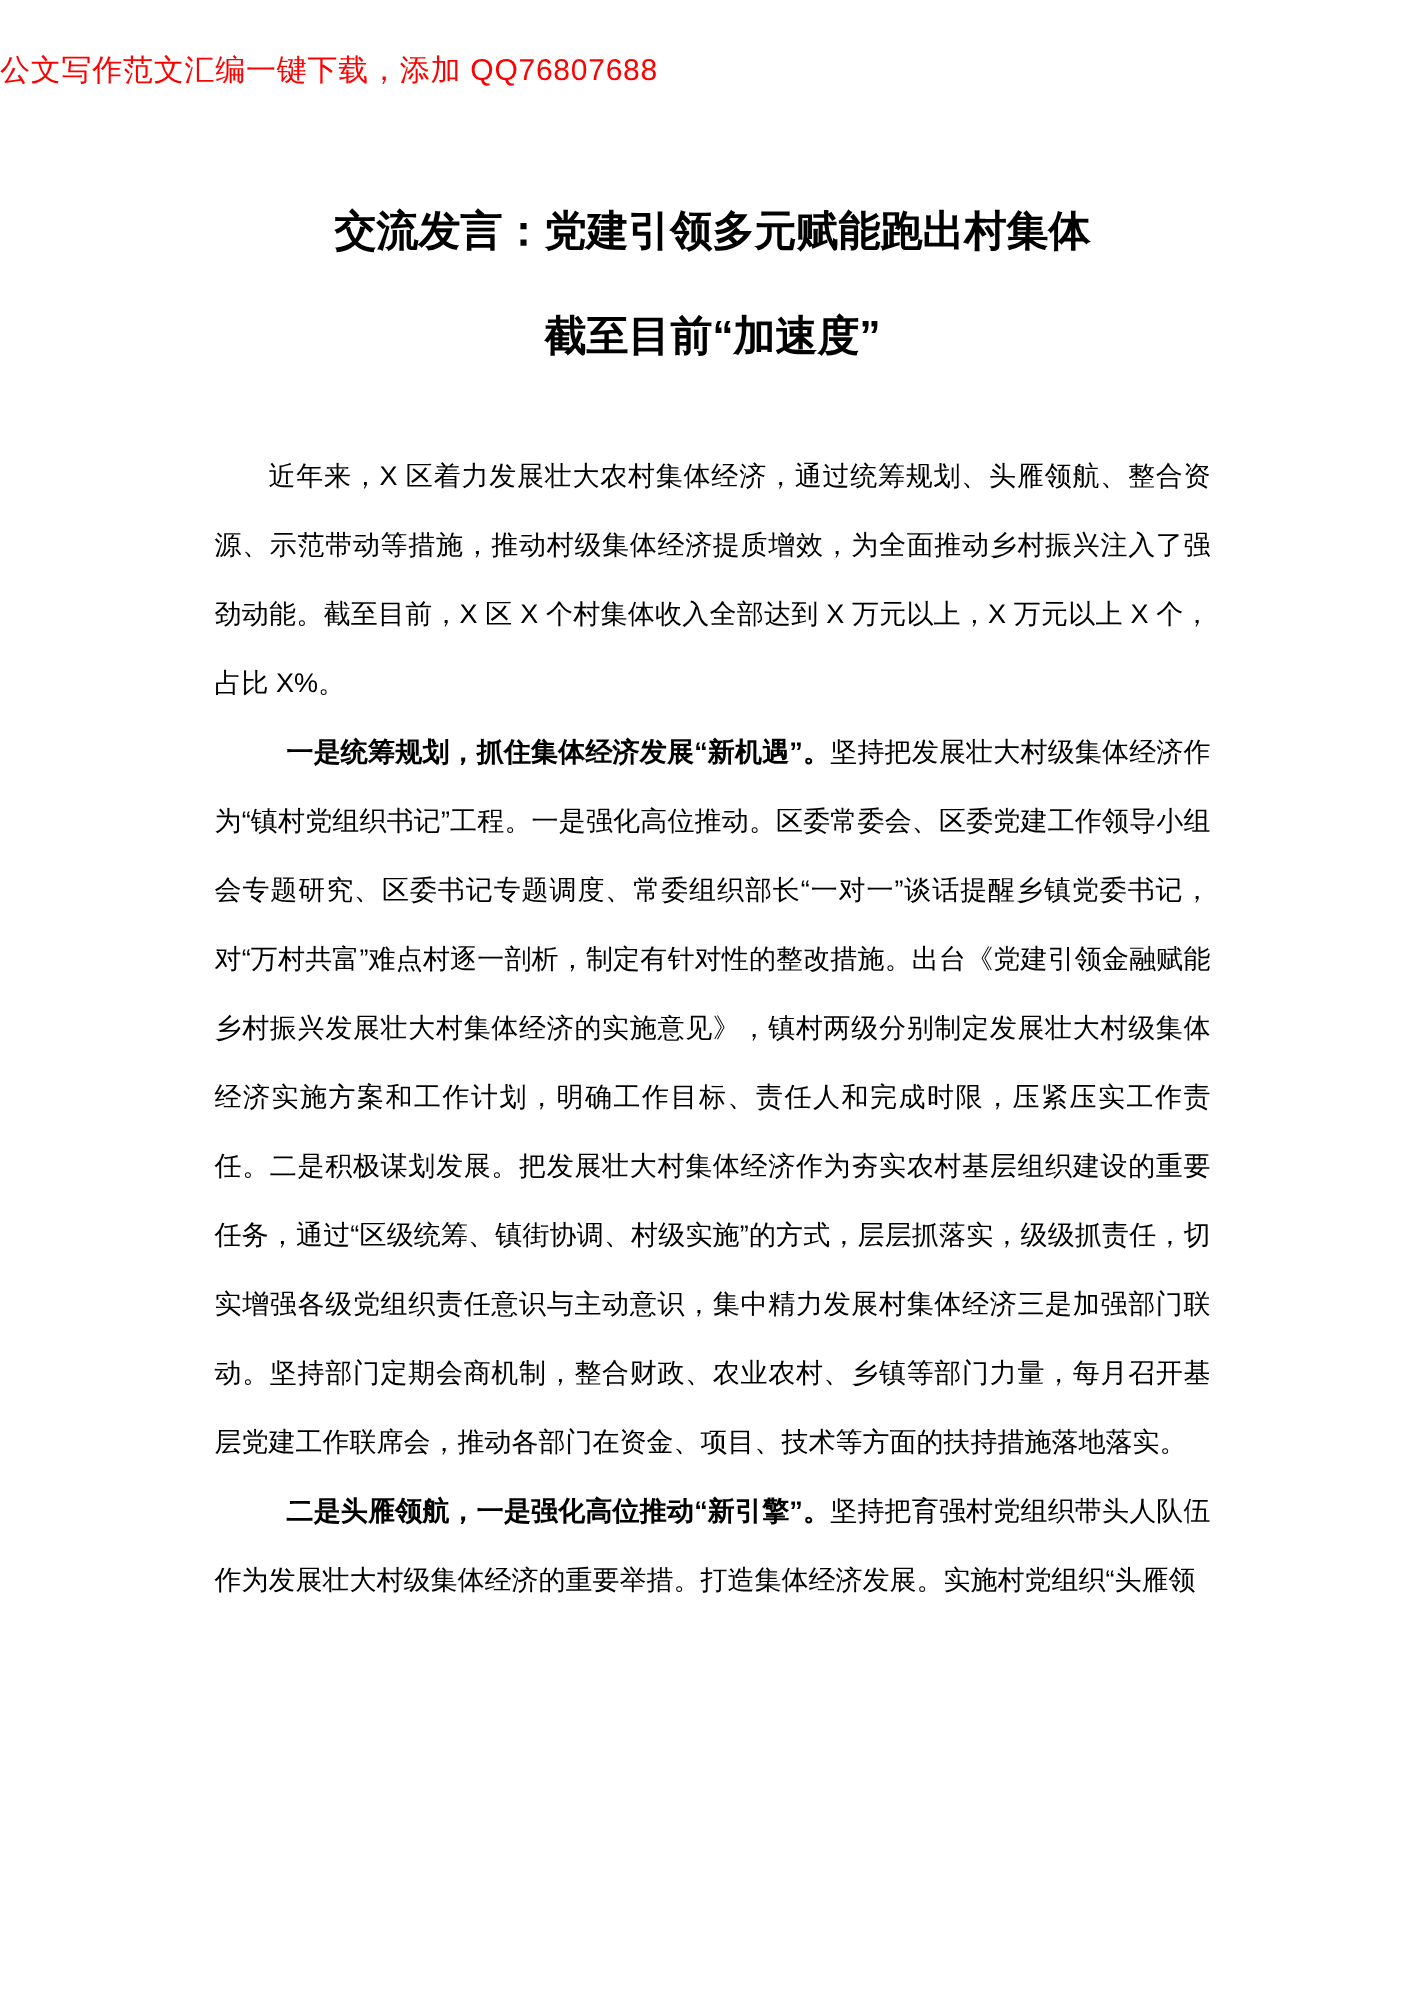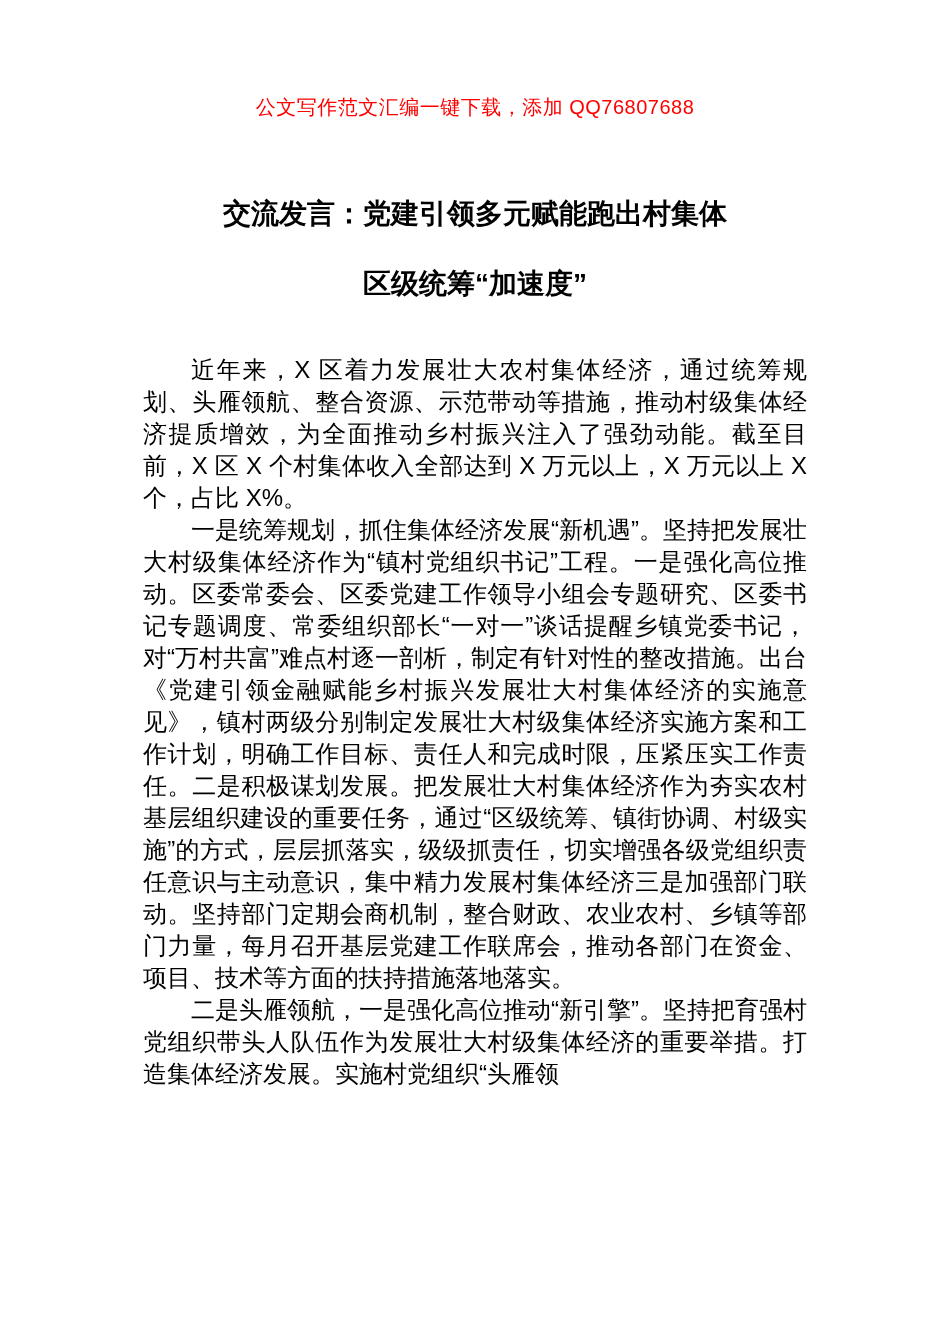--- a/index.html
+++ b/index.html
@@ -11,59 +11,59 @@
     font-family: "Liberation Sans", sans-serif;
     overflow: hidden;
   }
   .page {
     position: relative;
     width: 950px;
     height: 1344px;
     background: #ffffff;
   }
   .notice {
-    padding-top: 92px;
-    text-align: center;
+    padding-top: 32px;
+    text-align: left;
     font-size: 20px;
     line-height: 30px;
     letter-spacing: 0.5px;
   }
   .title {
     margin: 57px 143px 35px 143px;
     font-size: 28px;
     font-weight: 700;
     line-height: 70px;
     text-align: center;
     color: #000000;
   }
   .title-line { display: block; }
   .doc-body {
     margin: 0 143px;
-    font-size: 24px;
-    line-height: 32px;
+    font-size: 18px;
+    line-height: 46px;
     text-align: justify;
     text-justify: inter-ideograph;
     color: #000000;
   }
   .doc-body p {
     margin: 0;
     padding: 0;
     text-indent: 2em;
   }
-  .doc-body .bold { font-weight: 400; }
+  .doc-body .bold { font-weight: 700; margin-left: 12px; }
 </style>
 </head>
 <body>
 
 <div class="page">
   <div class="notice" style="color: rgb(255, 0, 0);">公文写作范文汇编一键下载，添加 QQ76807688</div>
 
   <h1 class="title">
     <span class="title-line">交流发言：党建引领多元赋能跑出村集体</span>
-    <span class="title-line">区级统筹“加速度”</span>
+    <span class="title-line">截至目前“加速度”</span>
   </h1>
 
   <div class="doc-body" id="doc-body">
       <p><span>近年来，X 区着力发展壮大农村集体经济，通过统筹规划、头雁领航、整合资源、示范带动等措施，推动村级集体经济提质增效，为全面推动乡村振兴注入了强劲动能。截至目前，X 区 X 个村集体收入全部达到 X 万元以上，X 万元以上 X 个，占比 X%。</span></p>
       <p><span class="bold">一是统筹规划，抓住集体经济发展“新机遇”。</span><span>坚持把发展壮大村级集体经济作为“镇村党组织书记”工程。一是强化高位推动。区委常委会、区委党建工作领导小组会专题研究、区委书记专题调度、常委组织部长“一对一”谈话提醒乡镇党委书记，对“万村共富”难点村逐一剖析，制定有针对性的整改措施。出台《党建引领金融赋能乡村振兴发展壮大村集体经济的实施意见》，镇村两级分别制定发展壮大村级集体经济实施方案和工作计划，明确工作目标、责任人和完成时限，压紧压实工作责任。二是积极谋划发展。把发展壮大村集体经济作为夯实农村基层组织建设的重要任务，通过“区级统筹、镇街协调、村级实施”的方式，层层抓落实，级级抓责任，切实增强各级党组织责任意识与主动意识，集中精力发展村集体经济三是加强部门联动。坚持部门定期会商机制，整合财政、农业农村、乡镇等部门力量，每月召开基层党建工作联席会，推动各部门在资金、项目、技术等方面的扶持措施落地落实。</span></p>
       <p><span class="bold">二是头雁领航，一是强化高位推动“新引擎”。</span><span>坚持把育强村党组织带头人队伍作为发展壮大村级集体经济的重要举措。打造集体经济发展。实施村党组织“头雁领</span></p>
     </div>
 </div>
 
 </body></html>

